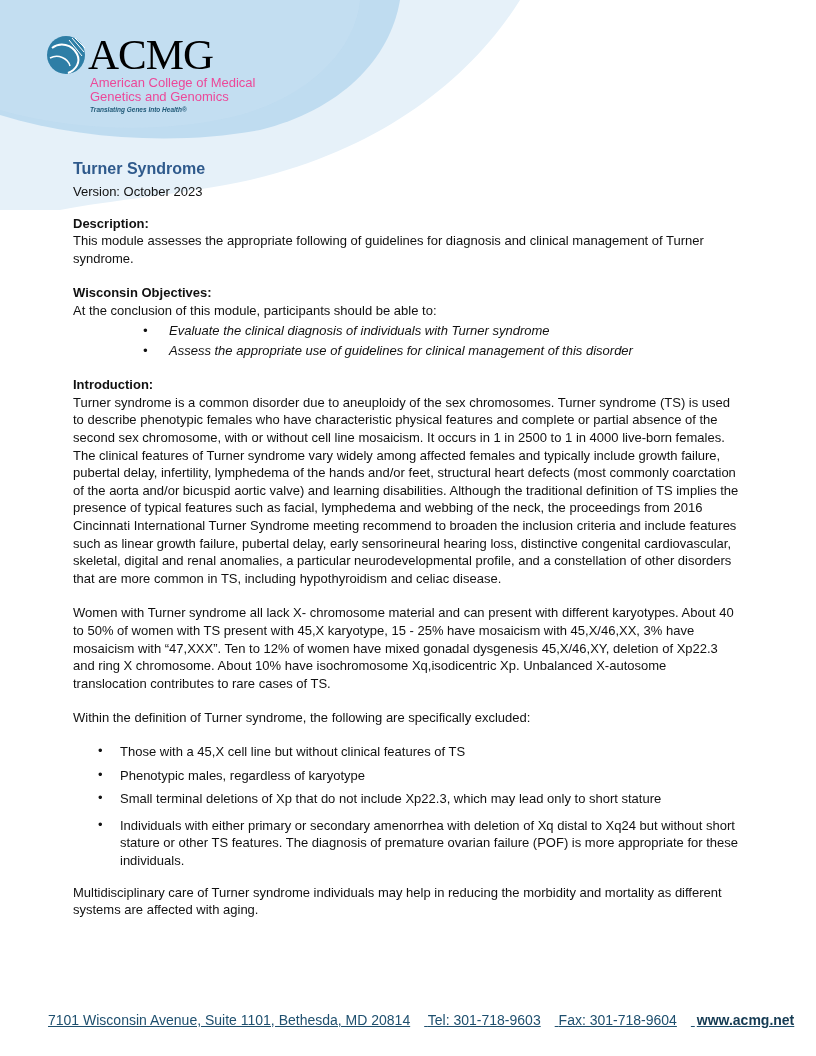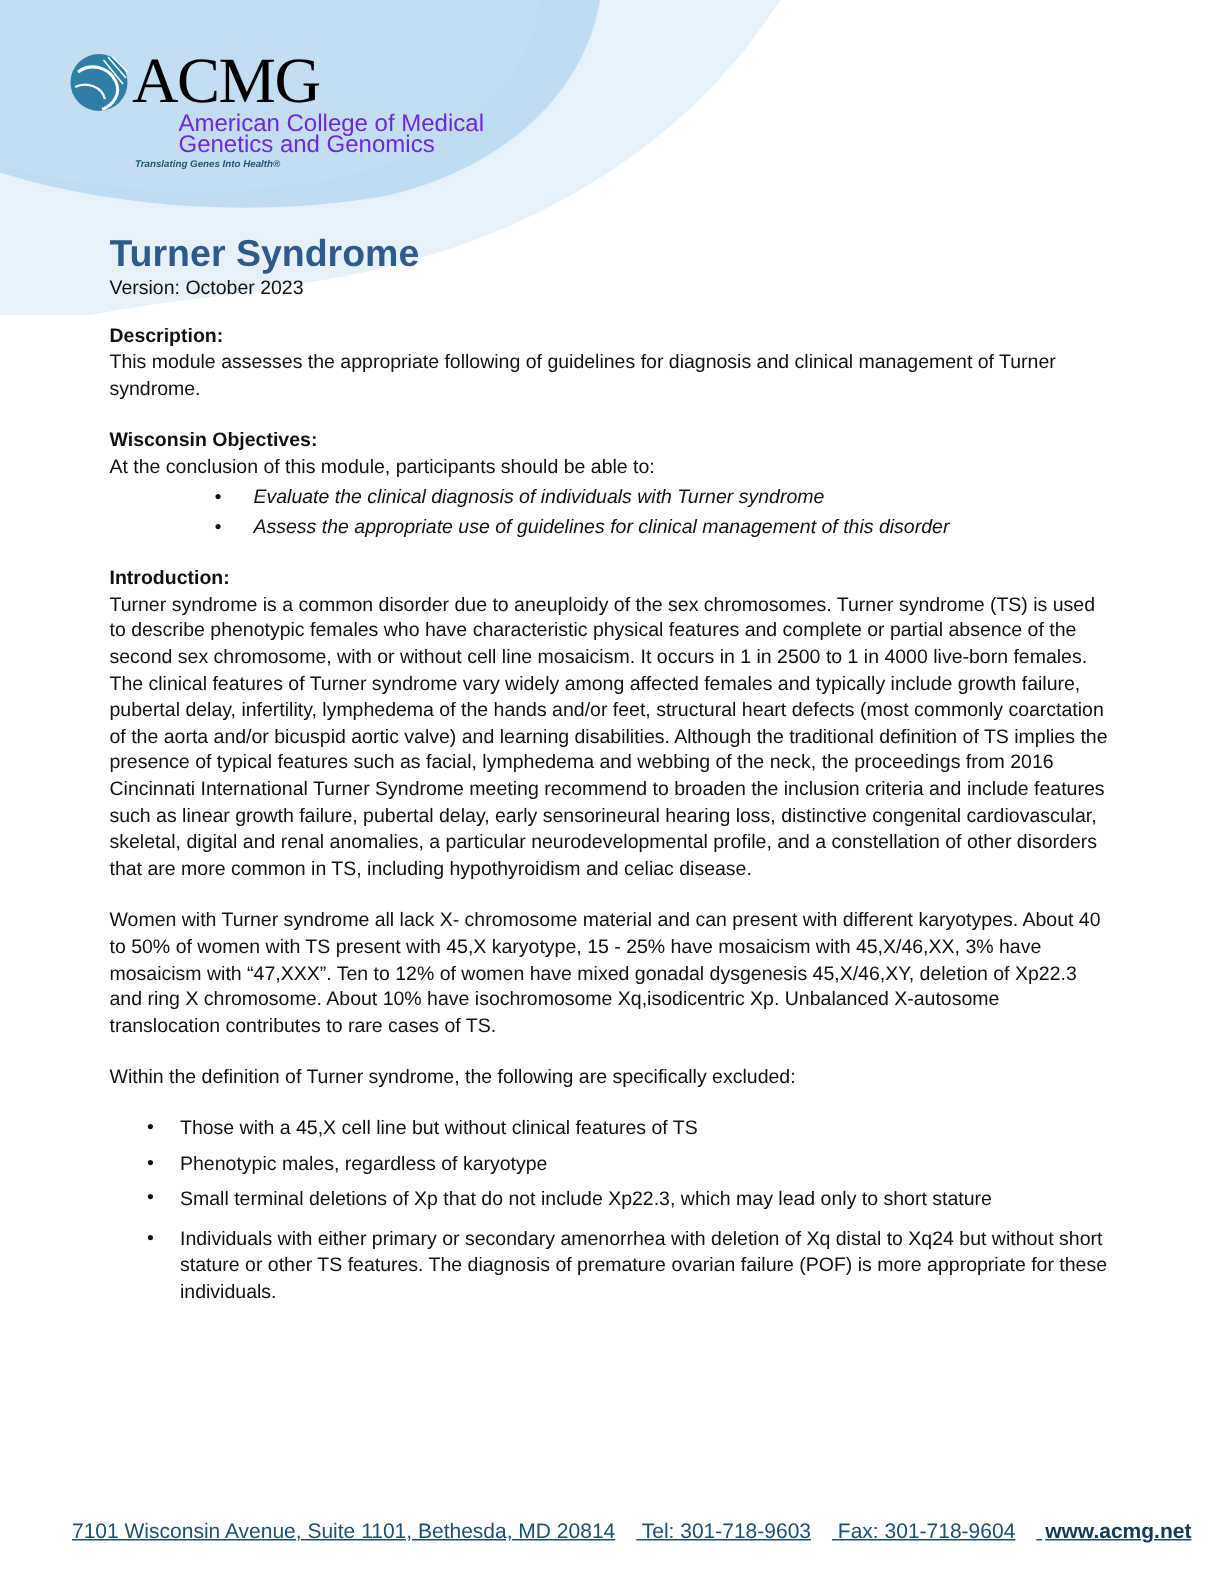--- a/index.html
+++ b/index.html
@@ -12,31 +12,31 @@
   .header-bg { position: absolute; left: 0; top: 0; width: 816px; height: 300px; pointer-events: none; }
   .logo { position: absolute; left: 46px; top: 34px; }
   .logo-mark { position: absolute; left: 0; top: 0; width: 42px; height: 42px; }
   .logo-acmg {
     position: absolute; left: 42px; top: -4px;
     font-family: "Liberation Serif", serif; font-size: 43px; color: #000000; letter-spacing: -1px;
     white-space: nowrap;
   }
   .logo-name {
     position: absolute; left: 44px; top: 42px; width: 220px;
-    font-size: 16px; line-height: 14px; color: #6d28d9; margin-left: 29px;
+    font-size: 13px; line-height: 14px; color: #ec4899;
   }
   .logo-tag {
     position: absolute; left: 44px; top: 72px;
     font-size: 6.5px; font-style: italic; font-weight: bold; color: #1f5876; white-space: nowrap;
   }
   .content {
     position: absolute; left: 73px; top: 158px; width: 670px;
     font-size: 13px; line-height: 17.6px; color: #111;
   }
-  .title { font-size: 25px; font-weight: bold; color: #2f5a8c; margin: 0; line-height: 22px; }
+  .title { font-size: 16px; font-weight: bold; color: #2f5a8c; margin: 0; line-height: 22px; }
   .version { margin: 3px 0 14px 0; }
   .h { font-weight: bold; margin: 0; }
   p { margin: 0; }
   .section { margin-bottom: 17px; }
   ul.obj { list-style: none; margin: 2px 0 0 0; padding: 0 0 0 70px; font-style: italic; }
   ul.obj li { position: relative; padding-left: 26px; margin-bottom: 2.5px; }
   ul.obj li::before { content: "•"; position: absolute; left: 0; top: 0; }
   ul.exc { list-style: none; margin: 16px 0 14px 0; padding: 0 0 0 47px; }
   ul.exc li { position: relative; padding-left: 0; margin-bottom: 6px; }
   ul.exc .b { position: absolute; left: -22px; top: -1px; }
@@ -93,20 +93,21 @@
     <p class="h">Introduction:</p>
     <p style="margin-bottom:17px;">Turner syndrome is a common disorder due to aneuploidy of the sex chromosomes. Turner syndrome (TS) is used to describe phenotypic females who have characteristic physical features and complete or partial absence of the second sex chromosome, with or without cell line mosaicism. It occurs in 1 in 2500 to 1 in 4000 live-born females. The clinical features of Turner syndrome vary widely among affected females and typically include growth failure, pubertal delay, infertility, lymphedema of the hands and/or feet, structural heart defects (most commonly coarctation of the aorta and/or bicuspid aortic valve) and learning disabilities. Although the traditional definition of TS implies the presence of typical features such as facial, lymphedema and webbing of the neck, the proceedings from 2016 Cincinnati International Turner Syndrome meeting recommend to broaden the inclusion criteria and include features such as linear growth failure, pubertal delay, early sensorineural hearing loss, distinctive congenital cardiovascular, skeletal, digital and renal anomalies, a particular neurodevelopmental profile, and a constellation of other disorders that are more common in TS, including hypothyroidism and celiac disease.</p>
     <p style="margin-bottom:17px;">Women with Turner syndrome all lack X- chromosome material and can present with different karyotypes. About 40 to 50% of women with TS present with 45,X karyotype, 15 - 25% have mosaicism with 45,X/46,XX, 3% have mosaicism with “47,XXX”.  Ten to 12% of women have mixed gonadal dysgenesis 45,X/46,XY, deletion of Xp22.3 and ring X chromosome. About 10% have isochromosome Xq,isodicentric Xp. Unbalanced X-autosome translocation contributes to rare cases of TS.</p>
     <p>Within the definition of Turner syndrome, the following are specifically excluded:</p>
     <ul class="exc">
       <li><span class="b">•</span><span>Those with a 45,X cell line but without clinical features of TS</span></li>
       <li><span class="b">•</span><span>Phenotypic males, regardless of karyotype</span></li>
       <li style="margin-bottom:9px;"><span class="b">•</span><span>Small terminal deletions of Xp that do not include Xp22.3, which may lead only to short stature</span></li>
       <li><span class="b">•</span><span>Individuals with either primary or secondary amenorrhea with deletion of Xq distal to Xq24 but without short stature or other TS features. The diagnosis of premature ovarian failure (POF) is more appropriate for these individuals.</span></li>
     </ul>
+    <p>Multidisciplinary care of Turner syndrome individuals may help in reducing the morbidity and mortality as different systems are affected with aging.</p>
   </div>
 </div>
 
 <div class="footer">
   <span>7101 Wisconsin Avenue, Suite 1101, Bethesda, MD 20814</span>
   <span>Tel: 301-718-9603</span>
   <span>Fax: 301-718-9604</span>
   <span class="url">www.acmg.net</span>
 </div>
 

